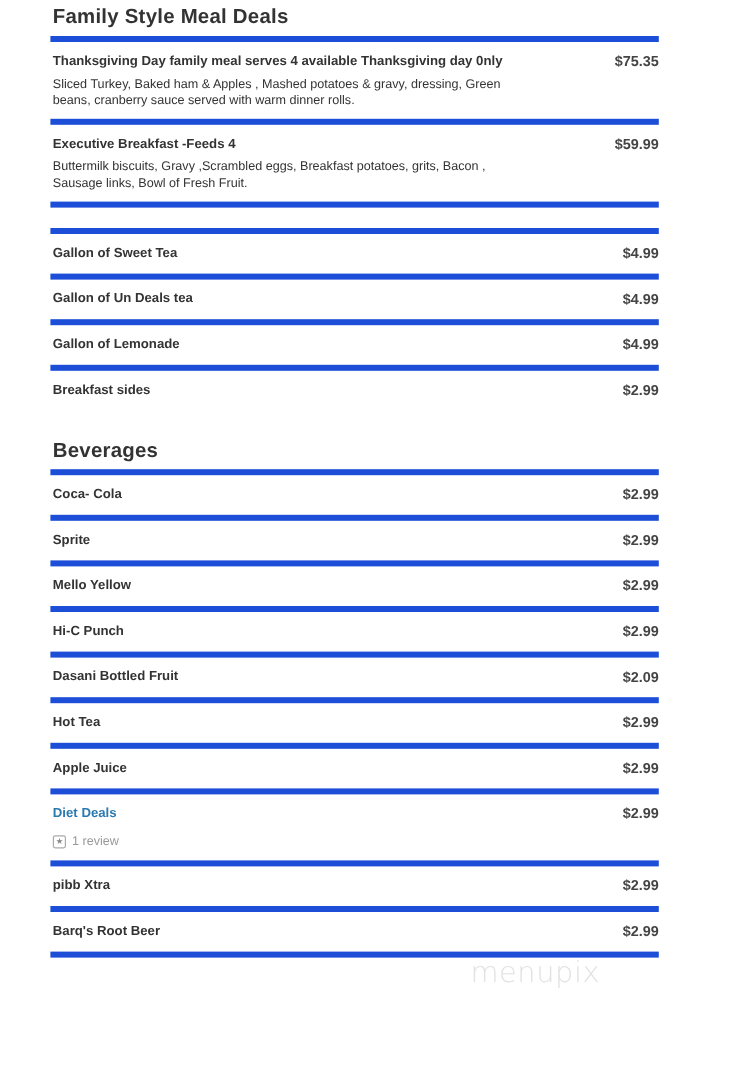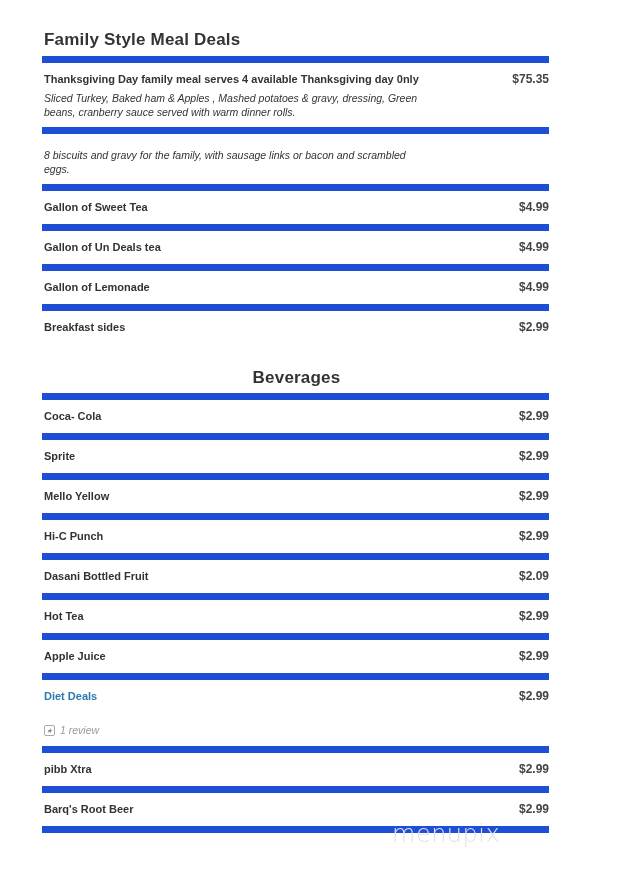--- a/index.html
+++ b/index.html
@@ -1,48 +1,54 @@
 <!DOCTYPE html>
 <html><head>
   <meta charset="utf-8">
   <style>
     html, body { margin: 0; padding: 0; background: #ffffff; }
     body { width: 624px; height: 890px; overflow: hidden; font-family: "Liberation Sans", sans-serif; color: #333333; }
     .menu { position: absolute; left: 44px; top: 0; width: 505px; }
-    .section-title { font-size: 17px; font-weight: bold; color: #333; margin: 0; padding-top: 30px; height: 26px; line-height: 20px; letter-spacing: 0.2px; }
-    .section-title.second { padding-top: 24px; height: 25px; text-align: center; }
-    .item { border-top: 7px solid #1d4ed8; padding: 9px 0 8px 0; position: relative; margin-left: -2px; padding-left: 2px; }
+    .section-title { font-size: 17px; font-weight: bold; color: #333; margin: 0; padding-top: 4px; height: 26px; line-height: 20px; letter-spacing: 0.2px; }
+    .section-title.second { padding-top: 24px; height: 25px; }
+    .item { border-top: 5px solid #1d4ed8; padding: 9px 0 8px 0; position: relative; margin-left: -2px; padding-left: 2px; }
     .item-row { display: flex; justify-content: space-between; align-items: flex-start; }
     .item-name { font-size: 11px; font-weight: bold; color: #333; line-height: 14px; max-width: 430px; }
     .item-name.link { color: #2a7ab0; cursor: pointer; }
     .item-price { font-size: 12px; font-weight: bold; color: #444; line-height: 14px; white-space: nowrap; }
-    .item-desc { font-size: 10.5px; color: #333; line-height: 14px; margin-top: 5px; max-width: 380px; font-style: italic; }
-    .review { font-size: 10.5px; color: #999; margin-top: 21px; display: flex; align-items: center; line-height: 12px; font-style: italic; }
+    .item-desc { font-size: 10.5px; color: #333; line-height: 14px; margin-top: 5px; max-width: 380px; }
+    .review { font-size: 10.5px; color: #999; margin-top: 10px; display: flex; align-items: center; line-height: 12px; }
     .review-icon { display: inline-block; width: 9px; height: 9px; border: 1px solid #aaa; border-radius: 2px; font-size: 7px; line-height: 9px; text-align: center; color: #888; margin-right: 5px; }
     .simple { padding: 9px 0 10px 2px; }
-    .watermark { position: absolute; left: 392px; top: 820px; font-size: 24px; color: #e2e2e2; font-family: "DejaVu Sans", sans-serif; font-weight: 200; letter-spacing: 0.5px; }
+    .watermark { position: absolute; left: 392px; top: 796px; font-size: 24px; color: #e2e2e2; font-family: "DejaVu Sans", sans-serif; font-weight: 200; letter-spacing: 0.5px; }
   </style>
 </head>
 <body>
 
 <div class="menu">
   <h2 class="section-title">Family Style Meal Deals</h2>
 
   <div class="item">
     <div class="item-row">
       <div class="item-name">Thanksgiving Day family meal serves 4 available Thanksgiving day 0nly</div>
       <div class="item-price">$75.35</div>
     </div>
     <div class="item-desc">Sliced Turkey, Baked ham &amp; Apples , Mashed potatoes &amp; gravy, dressing, Green beans, cranberry sauce served with warm dinner rolls.</div>
   </div>
 
 
+  <div class="item">
+    <div class="item-row">
+      <div class="item-name">Executive Breakfast -Feeds 4</div>
+      <div class="item-price">$59.99</div>
+    </div>
+    <div class="item-desc">Buttermilk biscuits, Gravy ,Scrambled eggs, Breakfast potatoes, grits, Bacon , Sausage links, Bowl of Fresh Fruit.</div>
+  </div>
 
   <div class="item">
-    <div class="item-desc">8 biscuits and gravy for the family, with sausage links or bacon and scrambled eggs.</div>
   </div>
 
 
   <div class="item simple">
     <div class="item-row">
       <div class="item-name">Gallon of Sweet Tea</div>
       <div class="item-price">$4.99</div>
     </div>
   </div>
 

